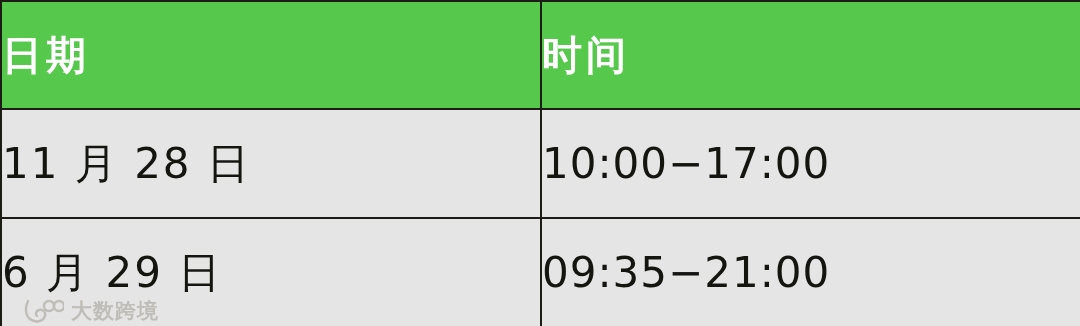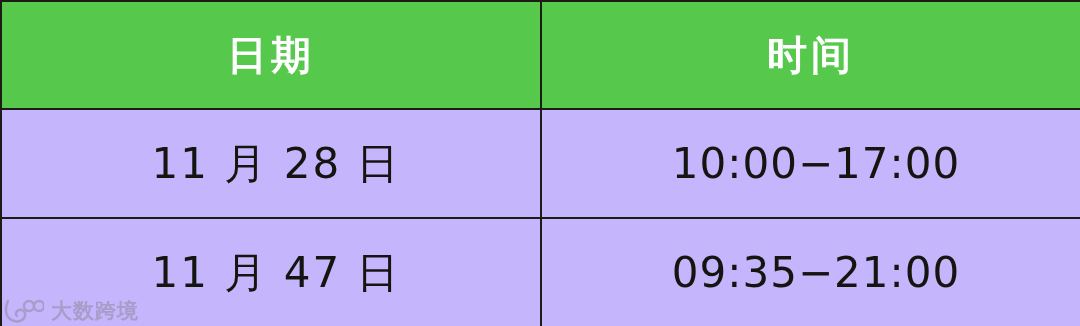--- a/index.html
+++ b/index.html
@@ -21,58 +21,57 @@
     table-layout: fixed;
   }
 
   .schedule-table col.col-date { width: 540px; }
   .schedule-table col.col-time { width: 540px; }
 
   .schedule-table th,
   .schedule-table td {
     border: 2px solid #1c1c14;
     padding: 0;
-    text-align: center;
+    text-align: left;
     vertical-align: middle;
   }
 
   .schedule-table thead th {
     height: 106px;
     background: #56c84c;
     color: #ffffff;
     font-weight: bold;
     font-size: 40px;
     letter-spacing: 4px;
     line-height: 1;
   }
 
   .schedule-table tbody td {
     height: 107px;
-    background: #c4b5fd;
+    background: #e5e5e5;
     color: #151510;
     font-weight: 400;
     font-size: 42px;
     line-height: 1;
     white-space: nowrap;
-    padding-left: 10px;
   }
 
   .cell-date {
     letter-spacing: 2px;
   }
   .cell-time {
     letter-spacing: 1px;
     margin-left: 20px;
   }
 
   
   .wm-host { position: relative; }
   .watermark {
     position: absolute;
-    left: 0;
+    left: 20px;
     bottom: 2px;
     display: flex;
     align-items: center;
     gap: 7px;
     opacity: 0.30;
     pointer-events: none;
     user-select: none;
   }
   .watermark .wm-mark {
     display: block;
@@ -102,21 +101,21 @@
       <th>时间</th>
     </tr>
   </thead>
   <tbody>
     <tr>
       <td class="cell-date">11 月 28 日</td>
       <td class="cell-time">10:00−17:00</td>
     </tr>
     <tr>
       <td class="cell-date wm-host">
-        <span>11 月 47 日</span>
+        <span>6 月 29 日</span>
         <span class="watermark">
           <svg class="wm-mark" viewBox="0 0 42 26" aria-hidden="true">
             <path d="M6 3 C3 9, 3 17, 8 21 C13 25, 21 24, 23 18 C24 14, 21 11, 17 12 C14 13, 13 16, 15 18" fill="none" stroke="#6b6350" stroke-width="2.4" stroke-linecap="round"></path>
             <circle cx="27" cy="8" r="5" fill="none" stroke="#6b6350" stroke-width="2.4"></circle>
             <circle cx="37" cy="8" r="5" fill="none" stroke="#6b6350" stroke-width="2.4"></circle>
           </svg>
           <span class="wm-text">大数跨境</span>
         </span>
       </td>
       <td class="cell-time">09:35−21:00</td>

